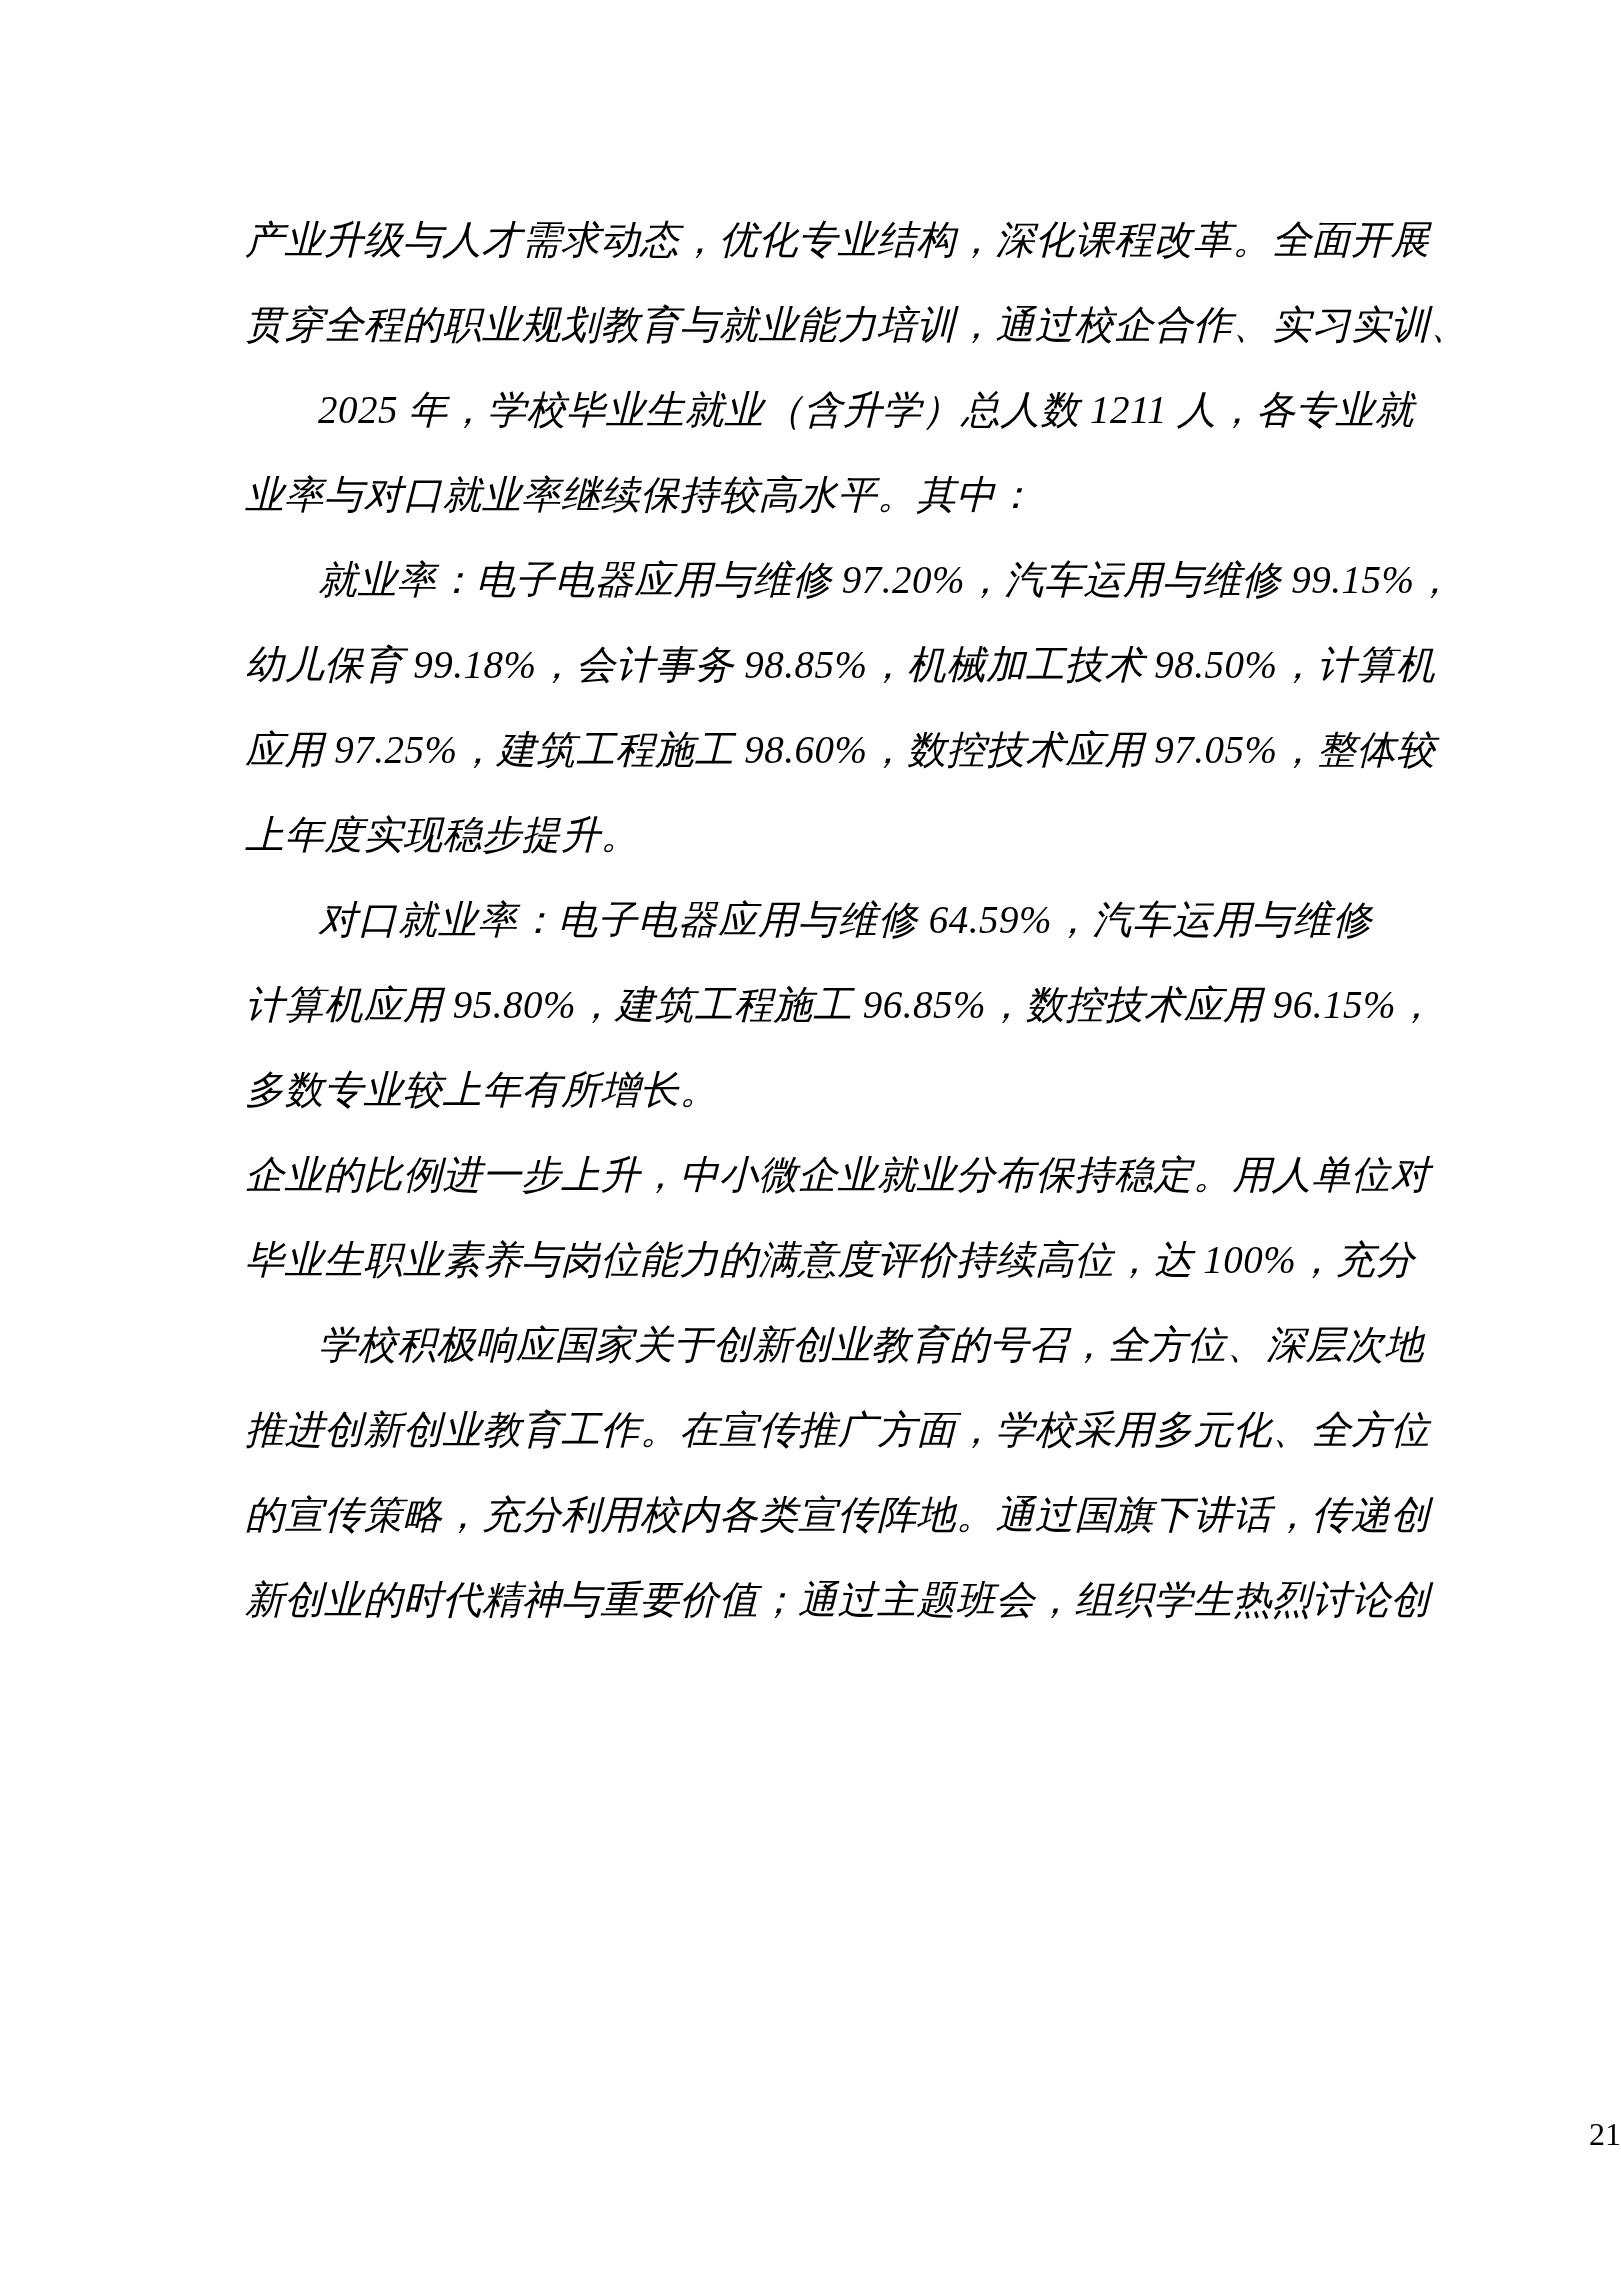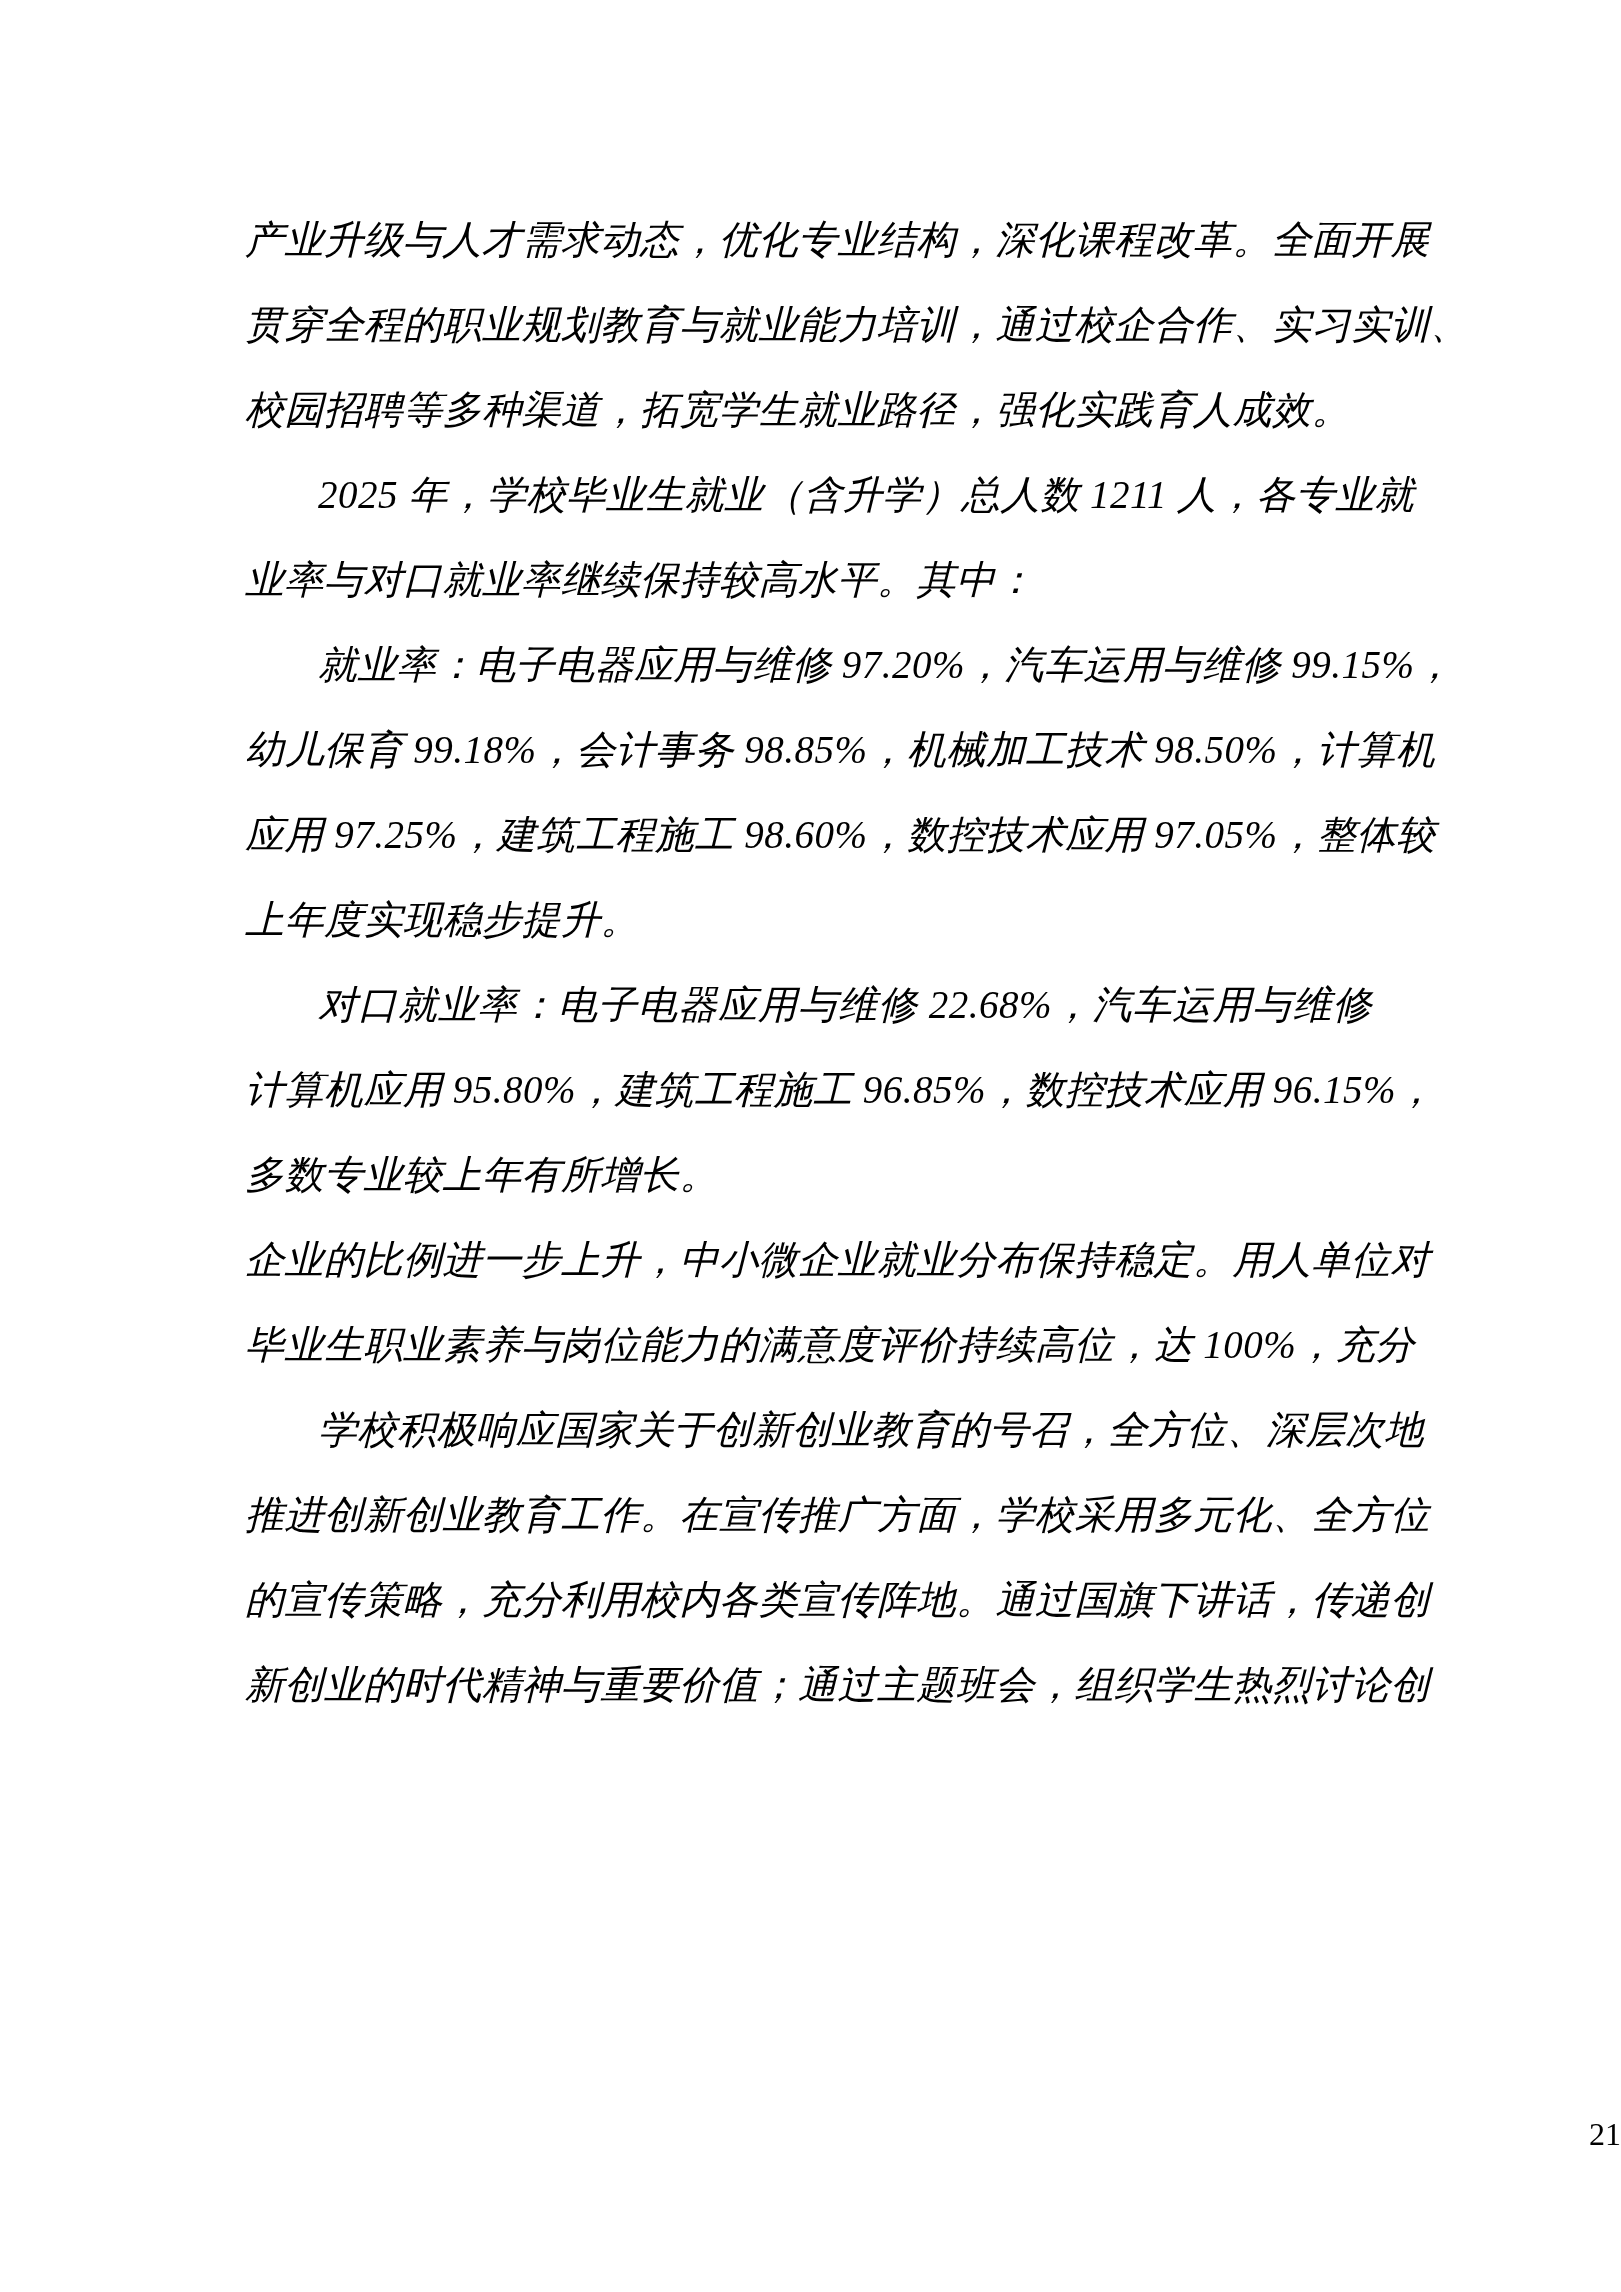--- a/index.html
+++ b/index.html
@@ -48,28 +48,27 @@
     line-height: 39px;
   }
 </style>
 </head>
 <body>
 
 <div class="page">
   <div class="text-block">
     <div class="line j">产业升级与人才需求动态，优化专业结构，深化课程改革。全面开展</div>
     <div class="line j">贯穿全程的职业规划教育与就业能力培训，通过校企合作、实习实训、</div>
-    <div class="line">校园招聘等多种渠道，拓宽学生就业路径，强化实践育人成效。</div>
     <div class="line j ind">2025 年，学校毕业生就业（含升学）总人数 1211 人，各专业就</div>
     <div class="line">业率与对口就业率继续保持较高水平。其中：</div>
     <div class="line j ind">就业率：电子电器应用与维修 97.20%，汽车运用与维修 99.15%，</div>
     <div class="line j">幼儿保育 99.18%，会计事务 98.85%，机械加工技术 98.50%，计算机</div>
     <div class="line j">应用 97.25%，建筑工程施工 98.60%，数控技术应用 97.05%，整体较</div>
     <div class="line">上年度实现稳步提升。</div>
-    <div class="line j ind">对口就业率：电子电器应用与维修 22.68%，汽车运用与维修</div>
+    <div class="line j ind">对口就业率：电子电器应用与维修 64.59%，汽车运用与维修</div>
     <div class="line j">计算机应用 95.80%，建筑工程施工 96.85%，数控技术应用 96.15%，</div>
     <div class="line">多数专业较上年有所增长。</div>
     <div class="line j">企业的比例进一步上升，中小微企业就业分布保持稳定。用人单位对</div>
     <div class="line j">毕业生职业素养与岗位能力的满意度评价持续高位，达 100%，充分</div>
     <div class="line j ind">学校积极响应国家关于创新创业教育的号召，全方位、深层次地</div>
     <div class="line j">推进创新创业教育工作。在宣传推广方面，学校采用多元化、全方位</div>
     <div class="line j">的宣传策略，充分利用校内各类宣传阵地。通过国旗下讲话，传递创</div>
     <div class="line j">新创业的时代精神与重要价值；通过主题班会，组织学生热烈讨论创</div>
   </div>
   <div class="footer">21</div>

